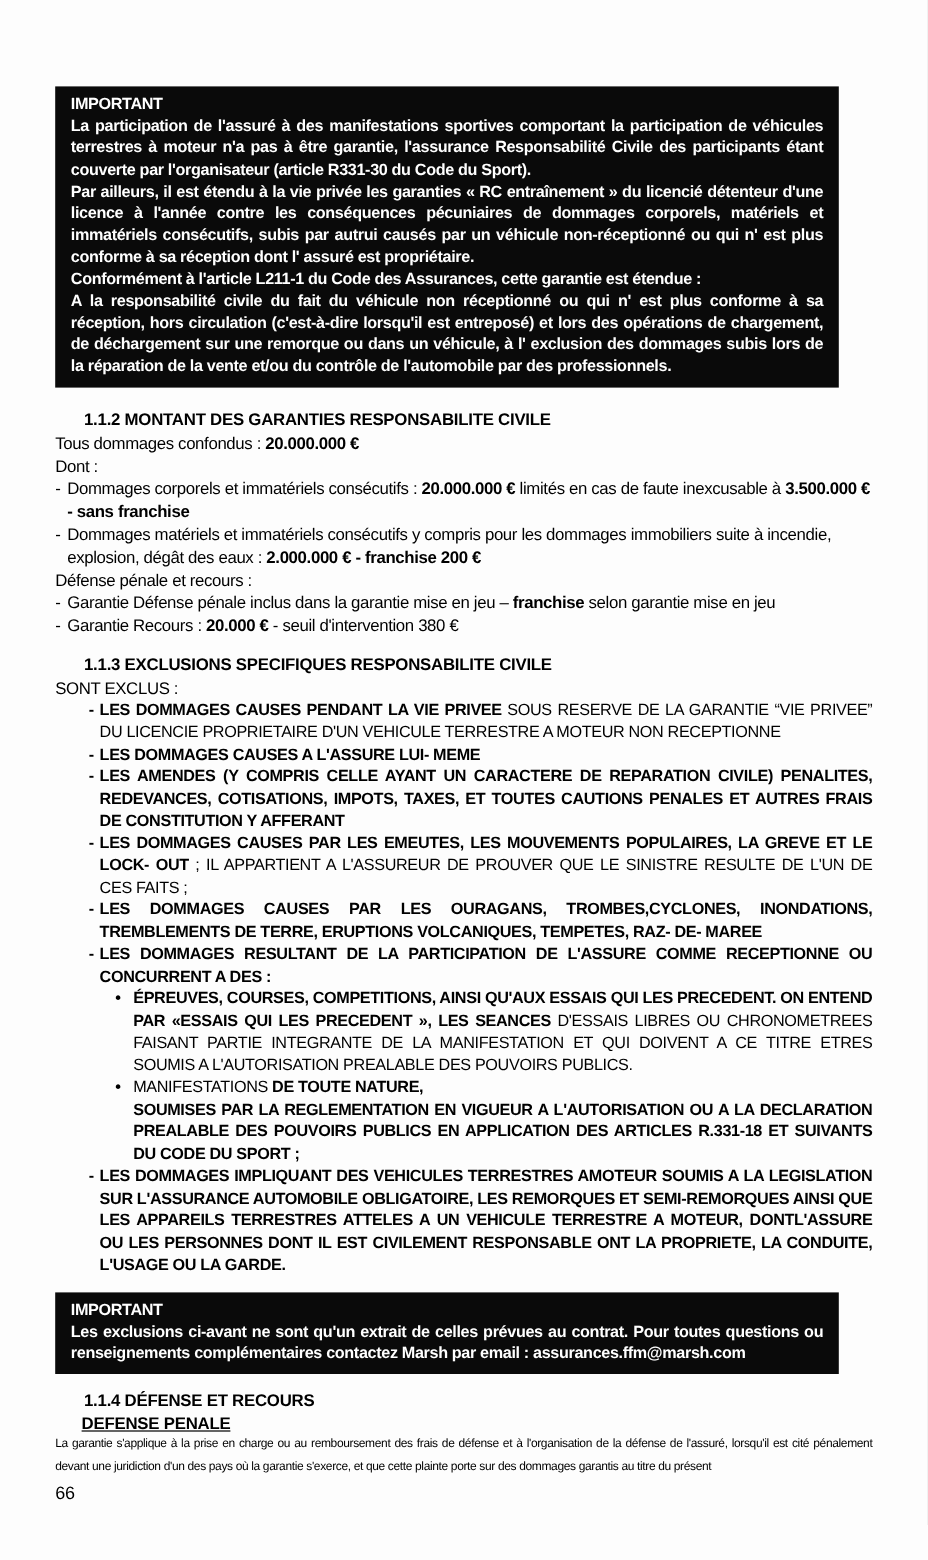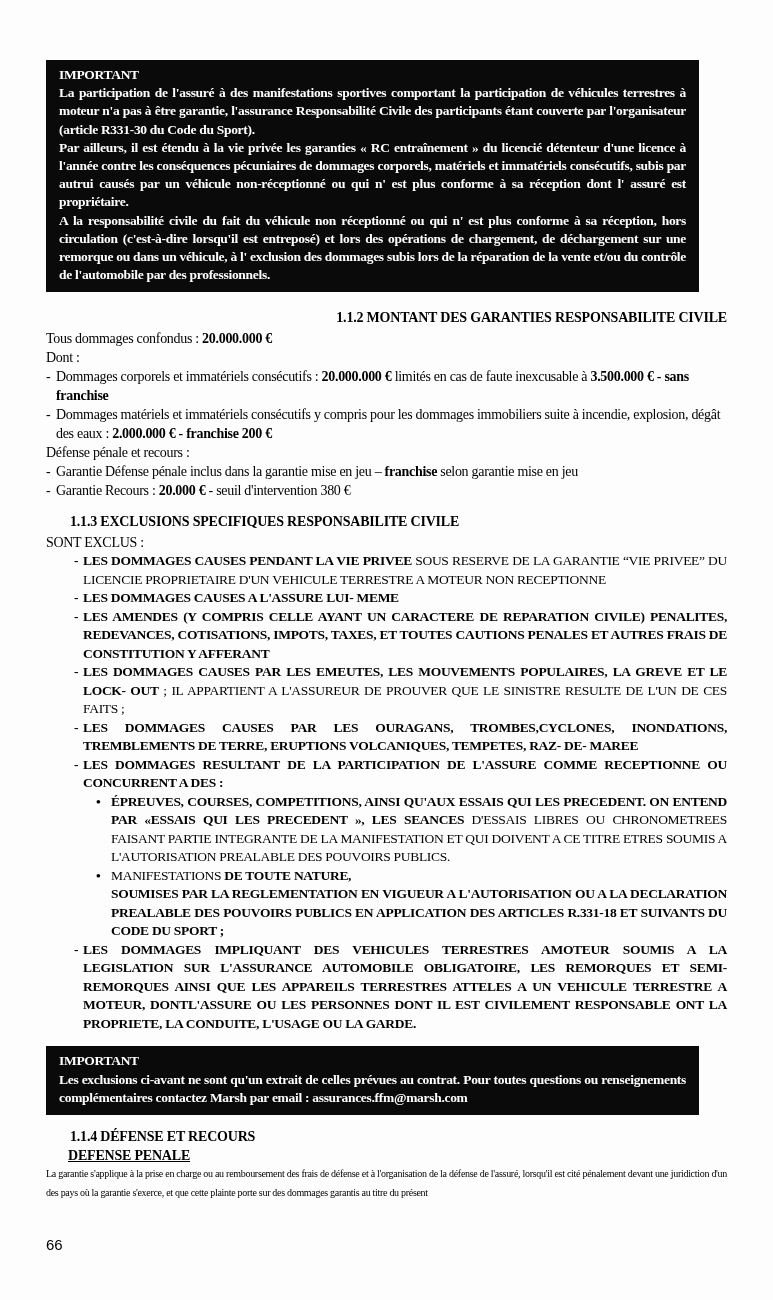--- a/index.html
+++ b/index.html
@@ -6,40 +6,40 @@
   .page{
     position:relative;
     width:773px;height:1300px;
     background:#fdfdfd;
     font-family:"Liberation Sans", sans-serif;
     color:#000;
     overflow:hidden;
     margin:0 auto;
   }
   .content{
-    position:absolute;left:46px;top:60px;width:681px;font-family:Liberation Serif, serif;
+    position:absolute;left:46px;top:72px;width:681px;
   }
   
   .black-box{
     background:#0a0a0a;color:#fff;
     width:653px;box-sizing:border-box;
     padding:6px 13px 8px 13px;
     font-weight:bold;font-size:13.5px;line-height:18.2px;
     letter-spacing:-0.3px;
   }
   .black-box .box-title{text-align:left;}
   .black-box .box-par{text-align:justify;}
   .box1{margin-bottom:18px;}
   .box2{margin-top:13px;}
   
   .h-section{
     font-weight:bold;font-size:14px;letter-spacing:-0.2px;
     margin:14px 0 3px 24px;
   }
-  .h-first{margin-top:0;text-align:right;}
+  .h-first{margin-top:0;}
   
   .body-text{font-size:14px;line-height:19px;letter-spacing:-0.3px;}
   .line{min-height:19px;}
   .dash-line{position:relative;padding-left:10px;}
   .dash-line .marker{position:absolute;left:0;top:0;}
   
   .excl-item{
     position:relative;padding-left:37px;
     font-size:13.5px;line-height:18.5px;letter-spacing:-0.3px;
     text-align:justify;
@@ -63,20 +63,21 @@
 </head>
 <body>
 
 <div class="page">
   <div class="content">
 
     <div class="black-box box1">
       <div class="box-title">IMPORTANT</div>
       <div class="box-par">La participation de l'assuré à des manifestations sportives comportant la participation de véhicules terrestres à moteur n'a pas à être garantie, l'assurance Responsabilité Civile des participants étant couverte par l'organisateur (article R331-30 du Code du Sport).</div>
       <div class="box-par">Par ailleurs, il est étendu à la vie privée les garanties « RC entraînement » du licencié détenteur d'une licence à l'année contre les conséquences pécuniaires de dommages corporels, matériels et immatériels consécutifs, subis par autrui causés par un véhicule non-réceptionné ou qui n' est plus conforme à sa réception dont l' assuré est propriétaire.</div>
+      <div class="box-par">Conformément à l'article L211-1 du Code des Assurances, cette garantie est étendue :</div>
       <div class="box-par">A la responsabilité civile du fait du véhicule non réceptionné ou qui n' est plus conforme à sa réception, hors circulation (c'est-à-dire lorsqu'il est entreposé) et lors des opérations de chargement, de déchargement sur une remorque ou dans un véhicule, à l' exclusion des dommages subis lors de la réparation de la vente et/ou du contrôle de l'automobile par des professionnels.</div>
     </div>
 
     <div class="h-section h-first">1.1.2 MONTANT DES GARANTIES RESPONSABILITE CIVILE</div>
     <div class="body-text">
       <div class="line"><span>Tous dommages confondus : </span><span class="b">20.000.000 €</span></div>
       <div class="line"><span>Dont :</span></div>
       <div class="line dash-line"><span class="marker">-</span><span><span>Dommages corporels et immatériels consécutifs : </span><span class="b">20.000.000 €</span><span> limités en cas de faute inexcusable à </span><span class="b">3.500.000 € - sans franchise</span></span></div>
       <div class="line dash-line"><span class="marker">-</span><span><span>Dommages matériels et immatériels consécutifs y compris pour les dommages immobiliers suite à incendie, explosion, dégât des eaux : </span><span class="b">2.000.000 € - franchise 200 €</span></span></div>
       <div class="line"><span>Défense pénale et recours :</span></div>

